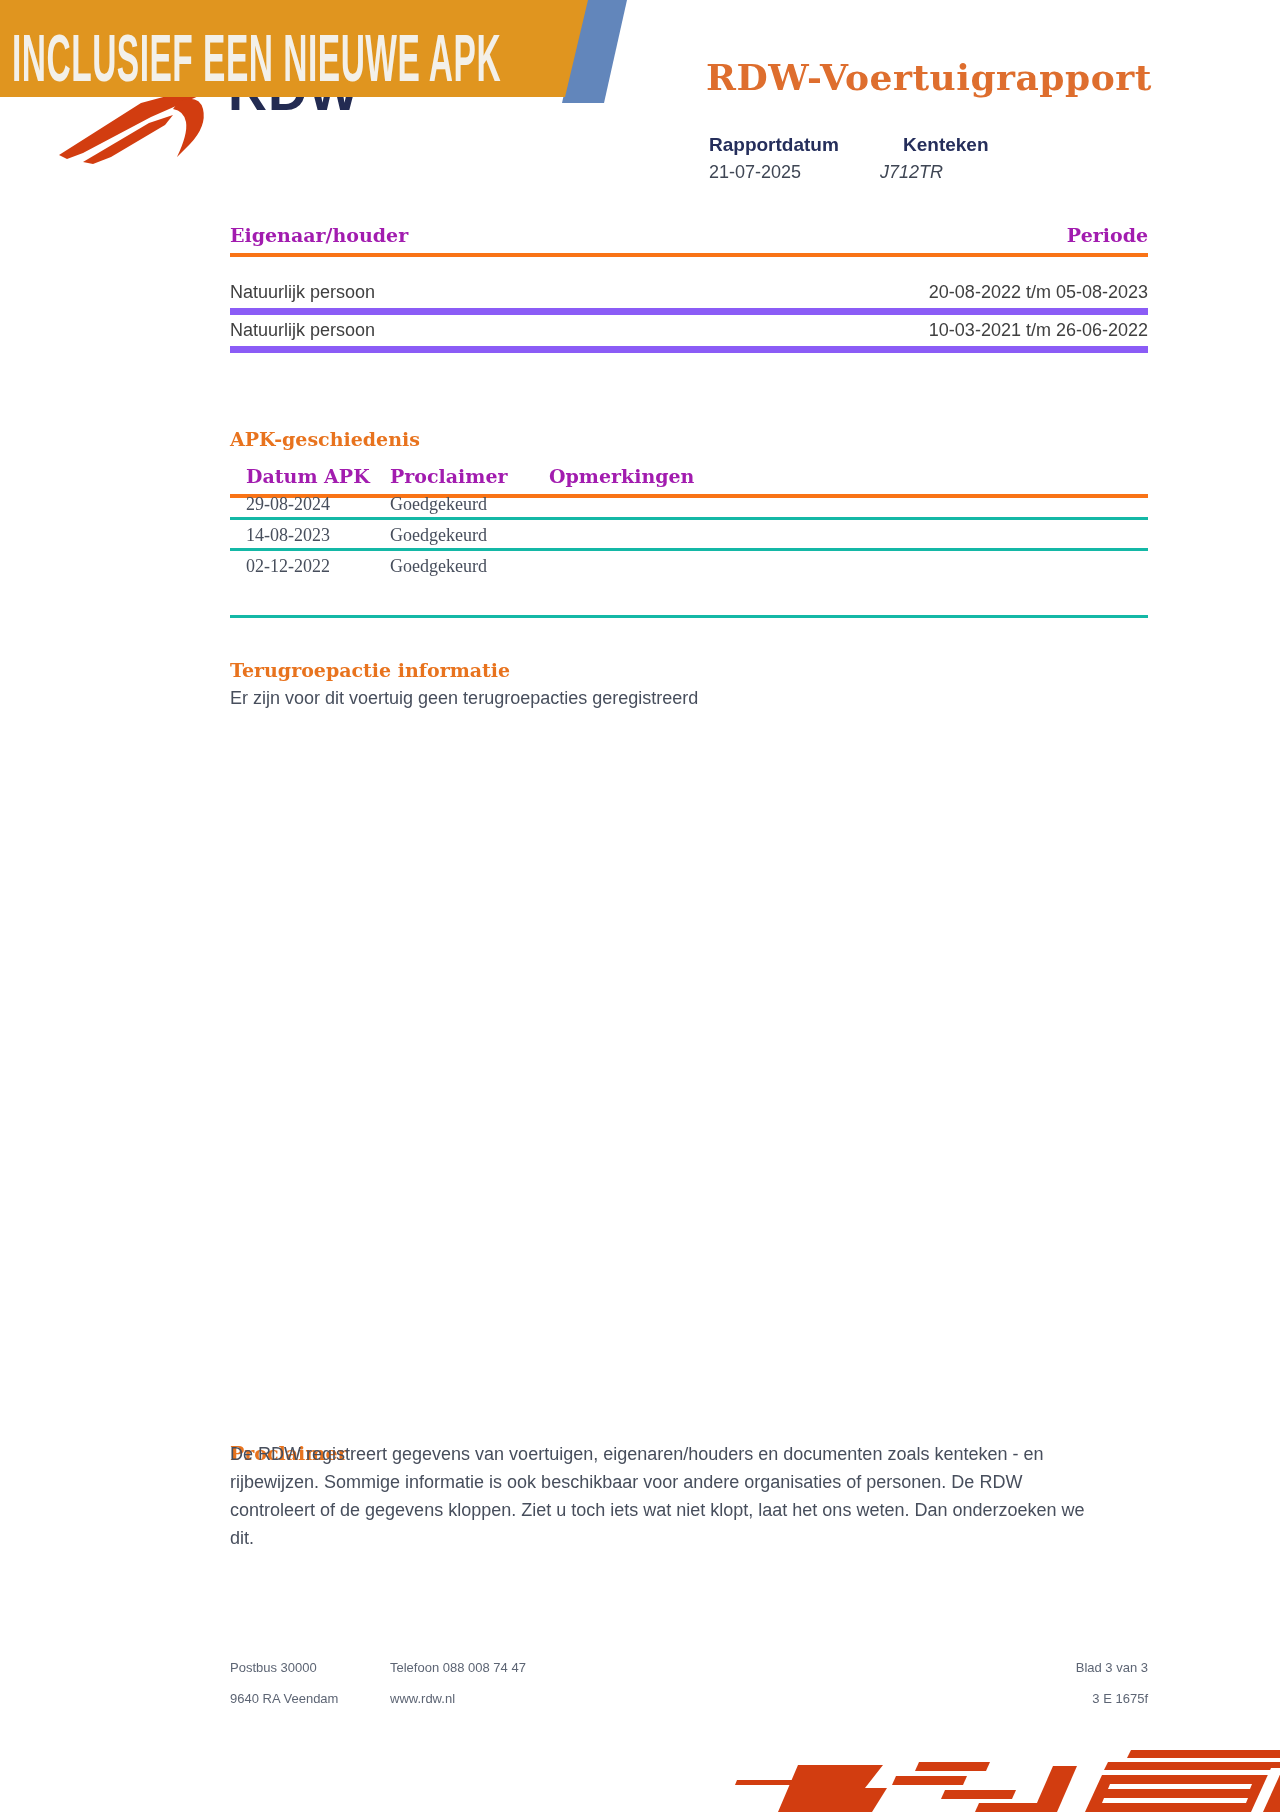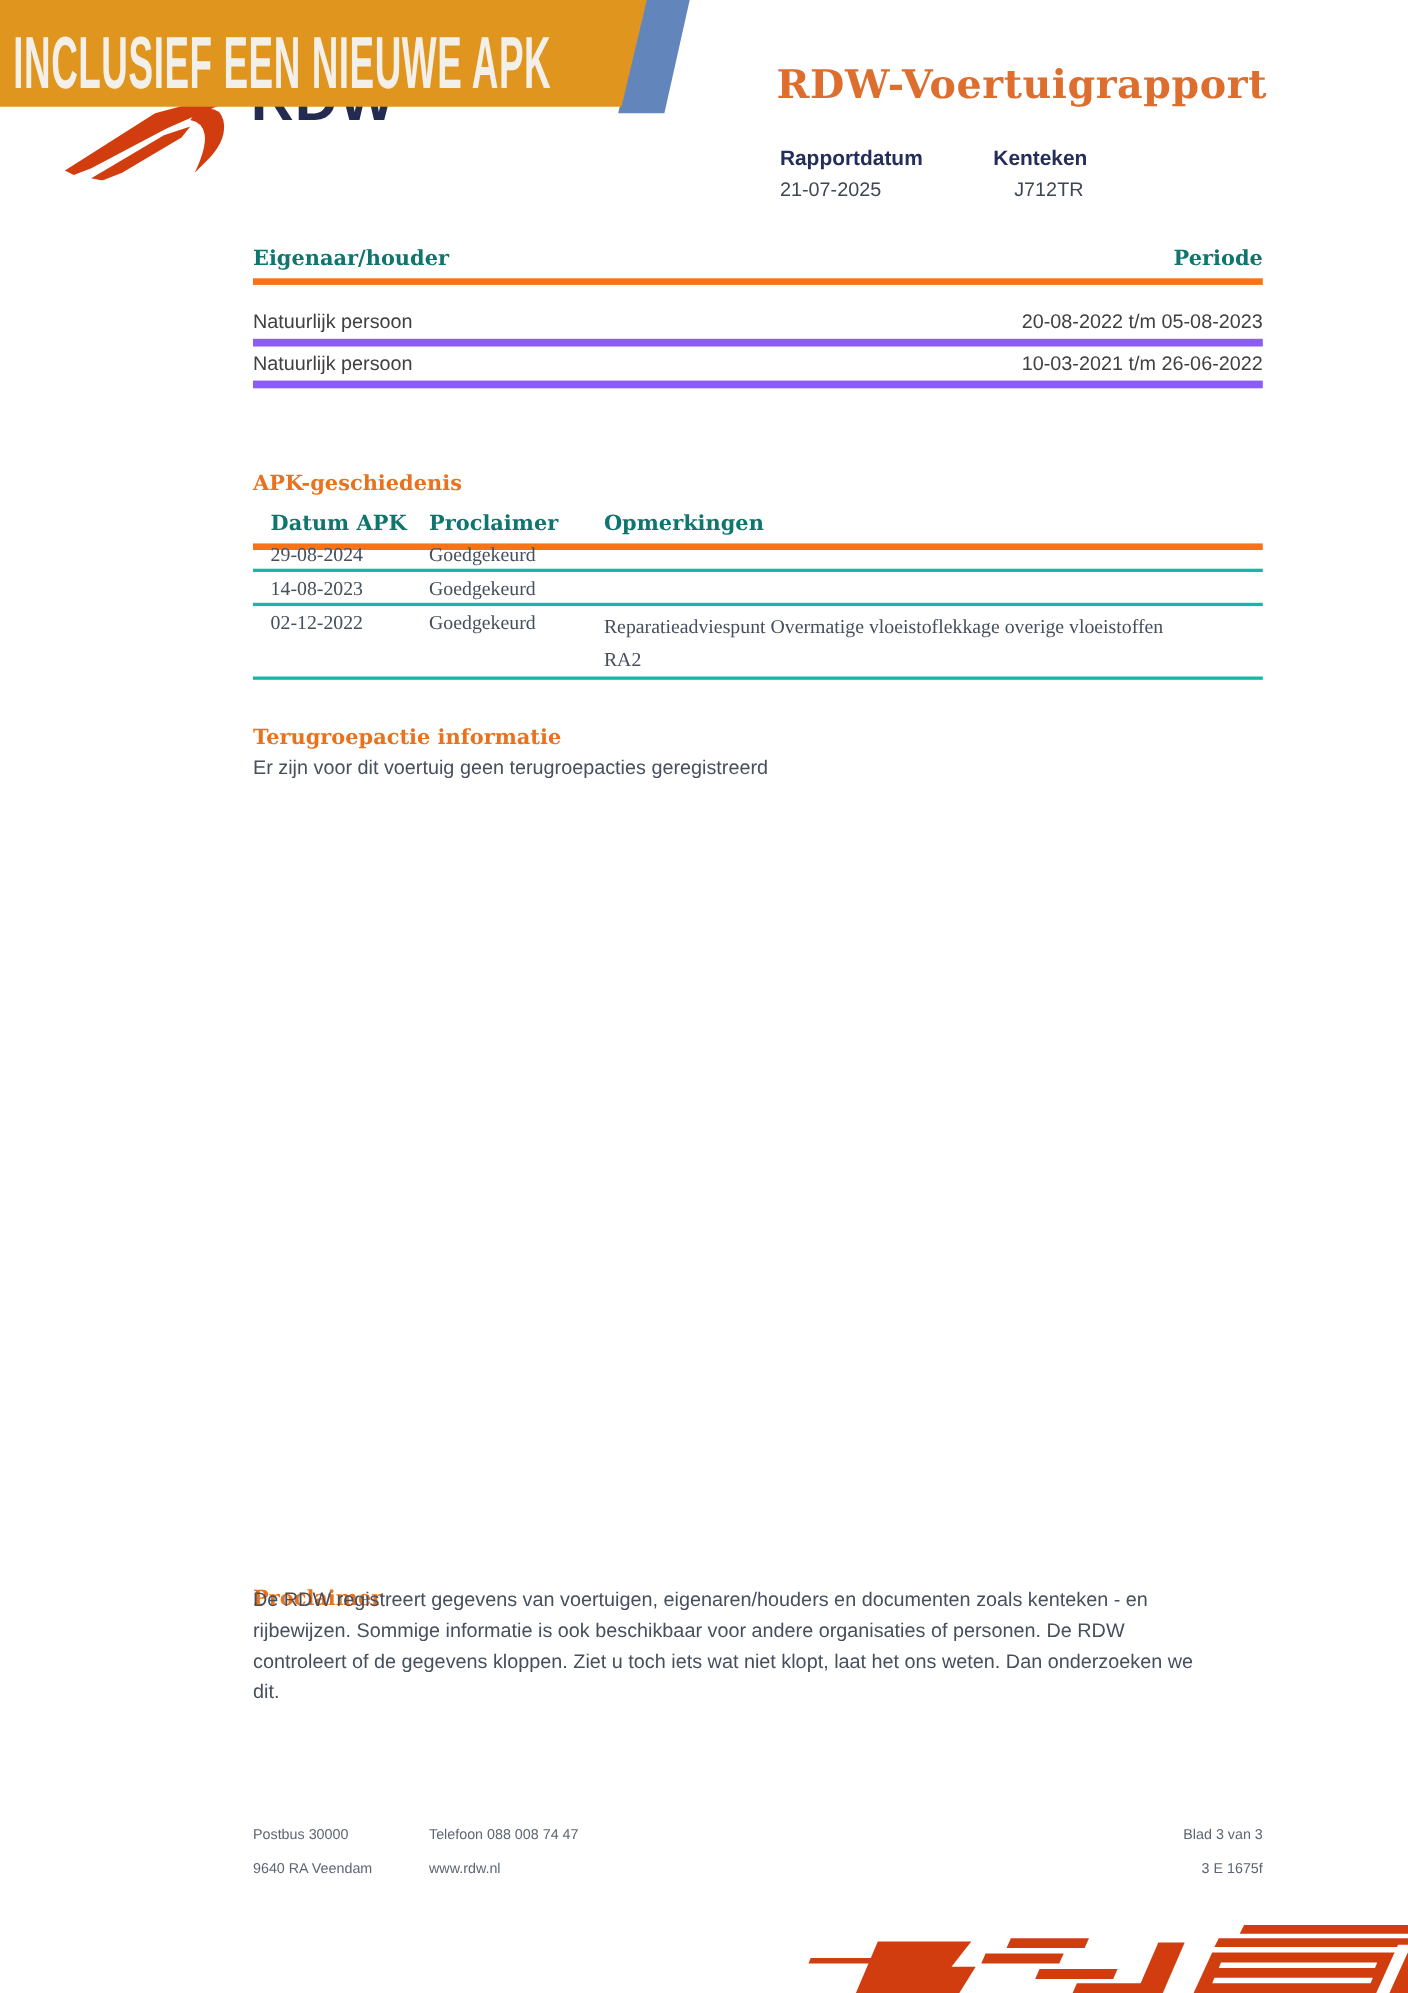--- a/index.html
+++ b/index.html
@@ -20,27 +20,27 @@
   .rdw-arrow{position:absolute;left:53px;top:89px;z-index:1;}
 
   
   .doc-title{position:absolute;left:706px;top:56px;
       font-family:"DejaVu Serif",serif;font-weight:bold;font-size:36px;color:#DE6E2E;
       letter-spacing:0.5px;white-space:nowrap;}
   .meta-label{position:absolute;font-family:Liberation Sans, sans-serif;font-weight:bold;
       font-size:19px;color:#252E5B;white-space:nowrap;}
   .meta-value{position:absolute;font-size:18px;color:#3F4654;white-space:nowrap;}
   #rapportdatum-label{left:709px;top:134px;} #rapportdatum-value{left:709px;top:162px;}
-  #kenteken-label{left:903px;top:134px;}    #kenteken-value{left:922px;top:162px;}
+  #kenteken-label{left:903px;top:134px;}    #kenteken-value{left:880px;top:162px;font-style:italic;}
 
   
   .section-head{position:absolute;left:230px;width:918px;display:flex;
       justify-content:space-between;align-items:flex-end;
-      border-bottom:6px solid #f97316;padding-bottom:7px;
-      font-family:"DejaVu Serif",serif;font-weight:bold;font-size:19px;color:#0f766e;}
+      border-bottom:4px solid #f97316;padding-bottom:7px;
+      font-family:"DejaVu Serif",serif;font-weight:bold;font-size:19px;color:#a21caf;}
   .orange-heading{position:absolute;left:230px;
       font-family:"DejaVu Serif",serif;font-weight:bold;font-size:19px;color:#E8731E;
       white-space:nowrap;}
   .body-text{font-size:18px;color:#474E5C;}
 
   
   #owner-head{top:224px;}
   #owner-rows{position:absolute;left:230px;top:277px;width:918px;}
   .owner-row{display:flex;justify-content:space-between;align-items:center;
       height:31px;border-bottom:7px solid #8b5cf6;font-size:18px;color:#404040;}
@@ -129,21 +129,20 @@
       <span class="cell remark apk-col3"></span>
     </div>
     <div class="apk-row h28">
       <span class="cell apk-col1">14-08-2023</span>
       <span class="cell apk-col2">Goedgekeurd</span>
       <span class="cell remark apk-col3"></span>
     </div>
     <div class="apk-row h62">
       <span class="cell apk-col1">02-12-2022</span>
       <span class="cell apk-col2">Goedgekeurd</span>
-      <span class="cell remark apk-col3">Reparatieadviespunt Overmatige vloeistoflekkage overige vloeistoffen RA2</span>
     </div>
   </div>
 
   <div class="orange-heading" id="recall-heading">Terugroepactie informatie</div>
   <div class="body-text" id="recall-body">Er zijn voor dit voertuig geen terugroepacties geregistreerd</div>
 
   <div class="orange-heading" id="proclaimer-heading">Proclaimer</div>
   <div id="proclaimer-body">De RDW registreert gegevens van voertuigen, eigenaren/houders en documenten zoals kenteken - en rijbewijzen. Sommige informatie is ook beschikbaar voor andere organisaties of personen. De RDW controleert of de gegevens kloppen. Ziet u toch iets wat niet klopt, laat het ons weten. Dan onderzoeken we dit.</div>
 
   <div class="footer-cell" id="ft-postbus">Postbus 30000</div>

